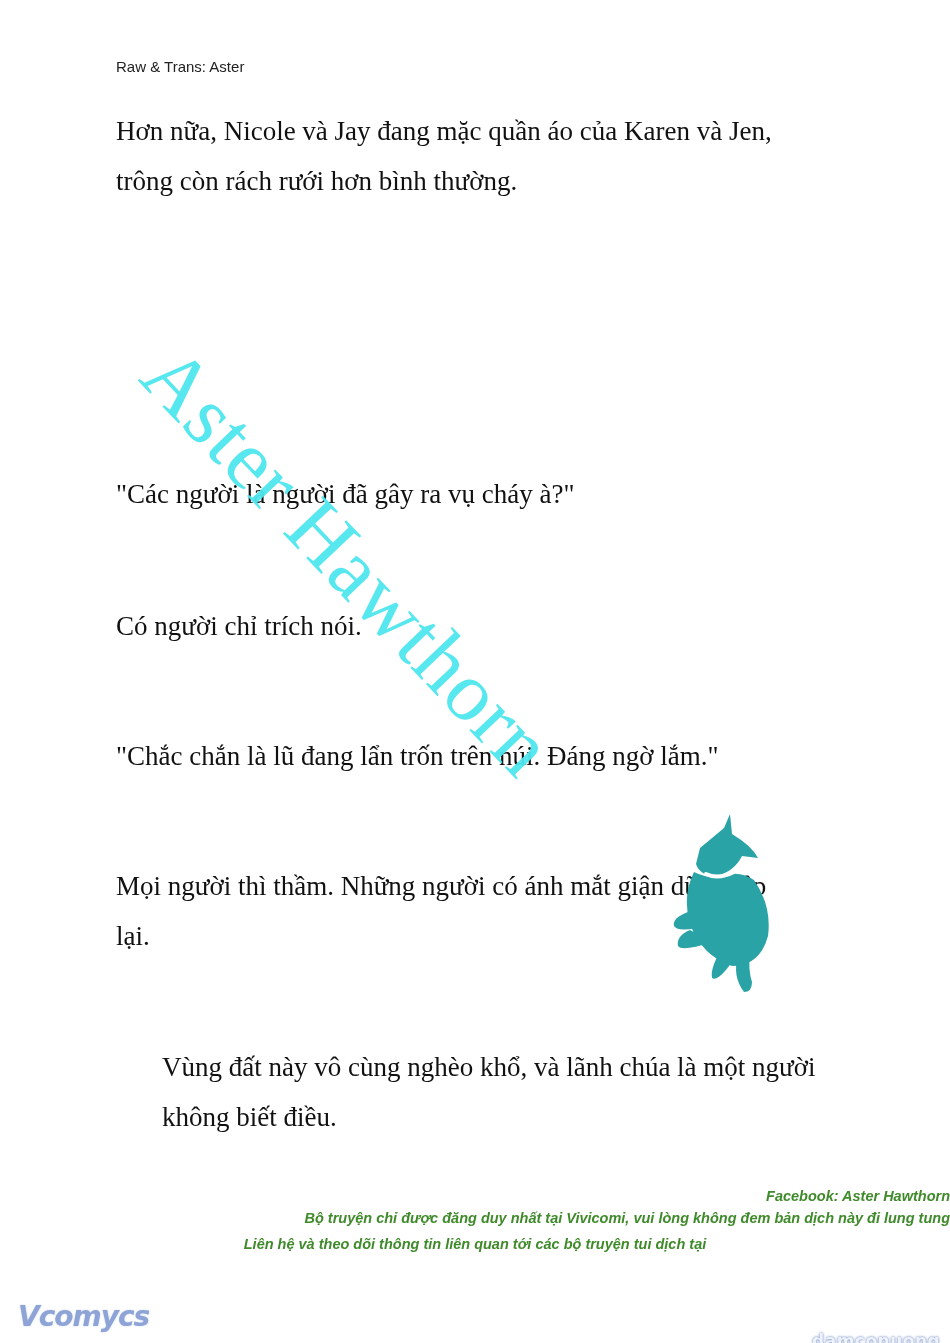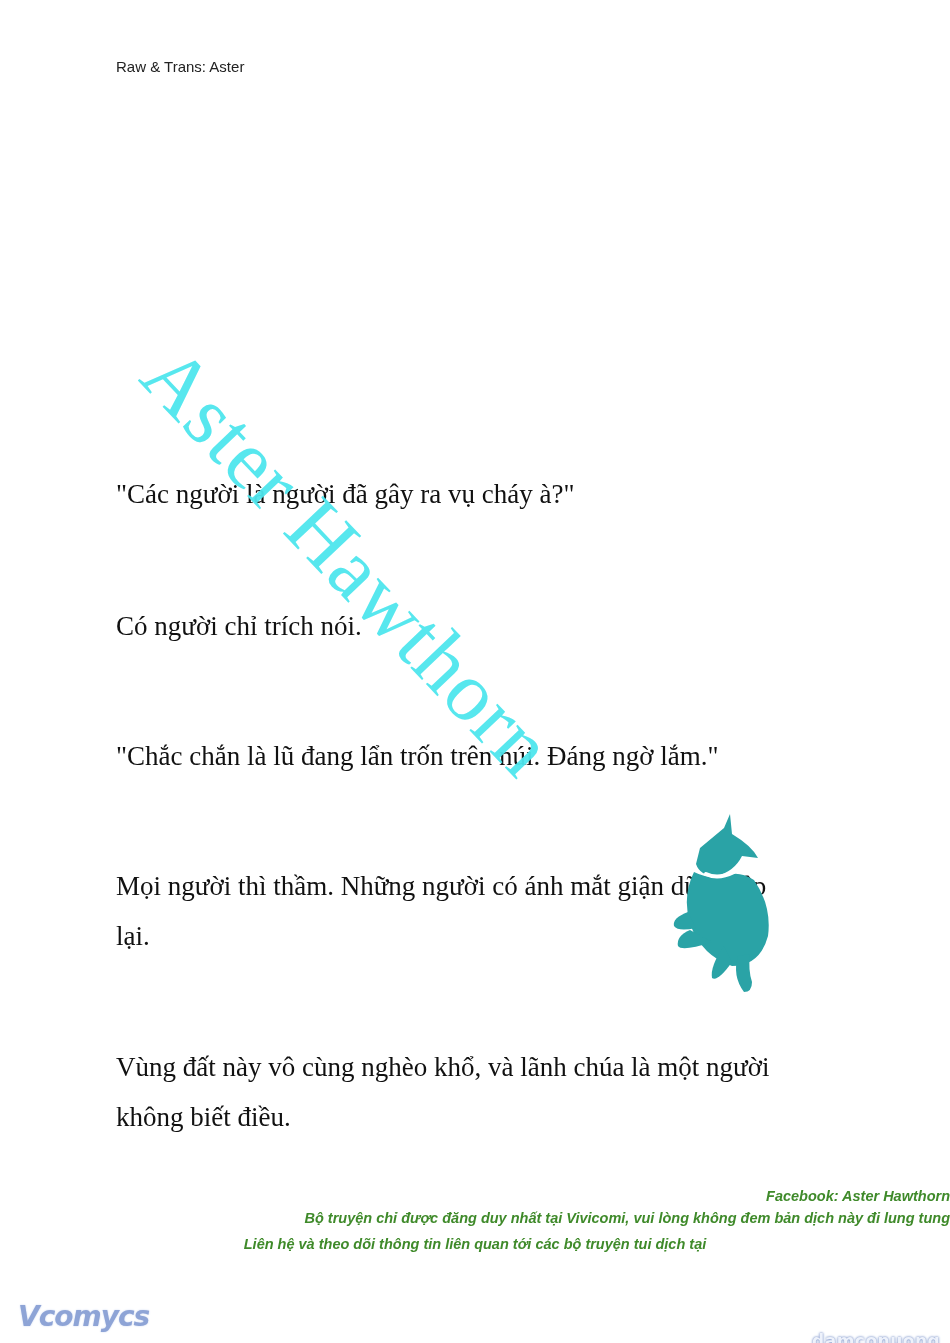--- a/index.html
+++ b/index.html
@@ -41,40 +41,44 @@
       margin-top: 18px;
     }
   </style>
 </head>
 <body>
 
 <div class="page">
 
   <div class="header">Raw &amp; Trans: Aster</div>
 
+  <div class="para" style="top:106px;">
+    <div>Hơn nữa, Nicole và Jay đang mặc quần áo của Karen và Jen,</div>
+    <div>trông còn rách rưới hơn bình thường.</div>
+  </div>
 
 
   <div class="para" style="top:469px;">
     <div>"Các người là người đã gây ra vụ cháy à?"</div>
   </div>
 
   <div class="para" style="top:601px;">
     <div>Có người chỉ trích nói.</div>
   </div>
 
   <div class="para" style="top:731px;">
     <div>"Chắc chắn là lũ đang lẩn trốn trên núi. Đáng ngờ lắm."</div>
   </div>
 
   <div class="para" style="top:861px;">
     <div>Mọi người thì thầm. Những người có ánh mắt giận dữ tụ tập</div>
     <div>lại.</div>
   </div>
 
-  <div class="para" style="top:1042px;">
+  <div class="para" style="top:1042px;margin-left:46px;">
     <div>Vùng đất này vô cùng nghèo khổ, và lãnh chúa là một người</div>
     <div>không biết điều.</div>
   </div>
 
   <div class="watermark">Aster Hawthorn</div>
 
   <svg class="cat" viewBox="0 0 130 190">
     <g fill="#2aa3a6">
 
       <path d="M28 42 L52 22 L58 8 L60 28 Q80 40 86 52 L70 50 Q62 66 44 70 Q28 70 24 58 Z"></path>

